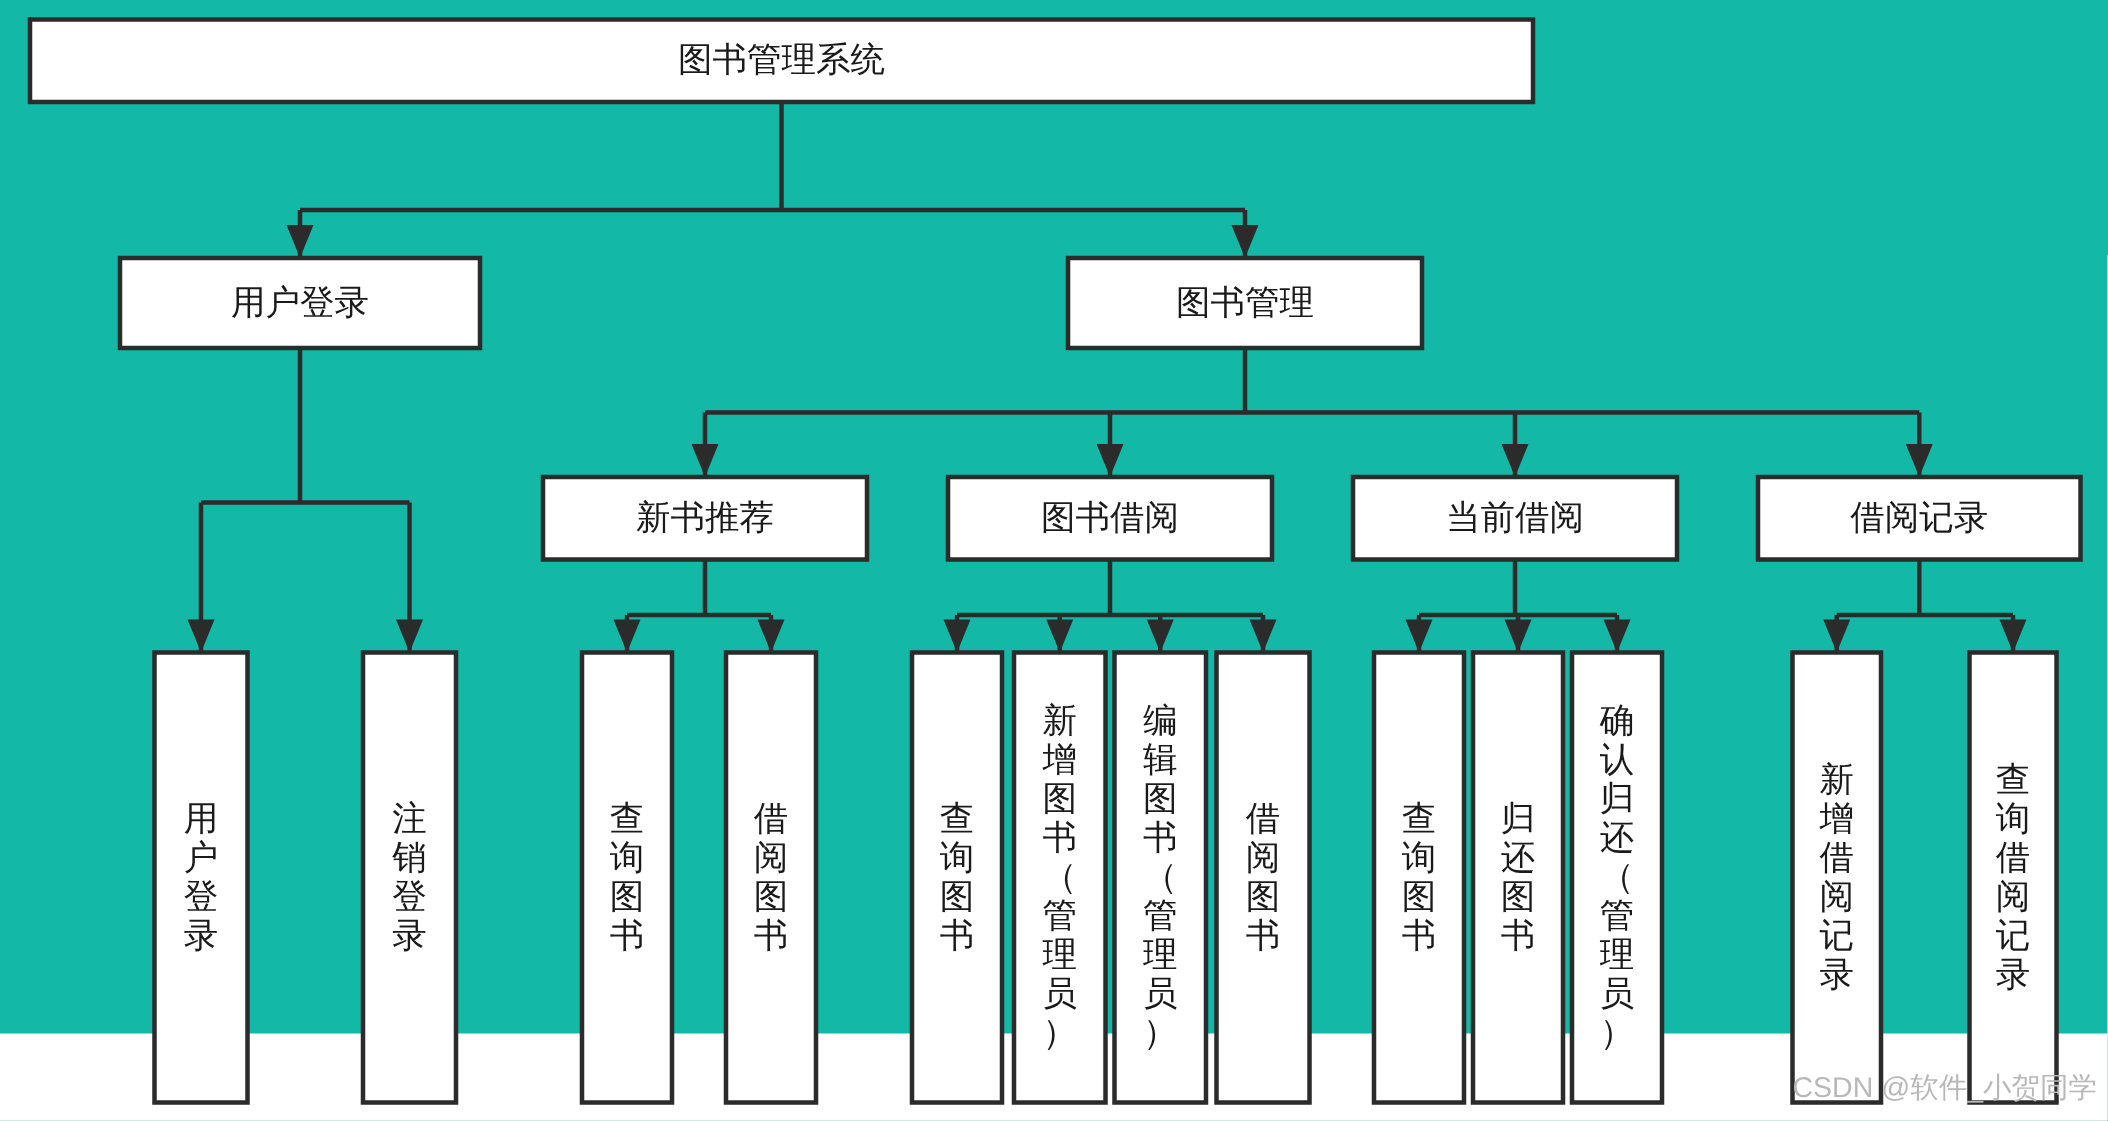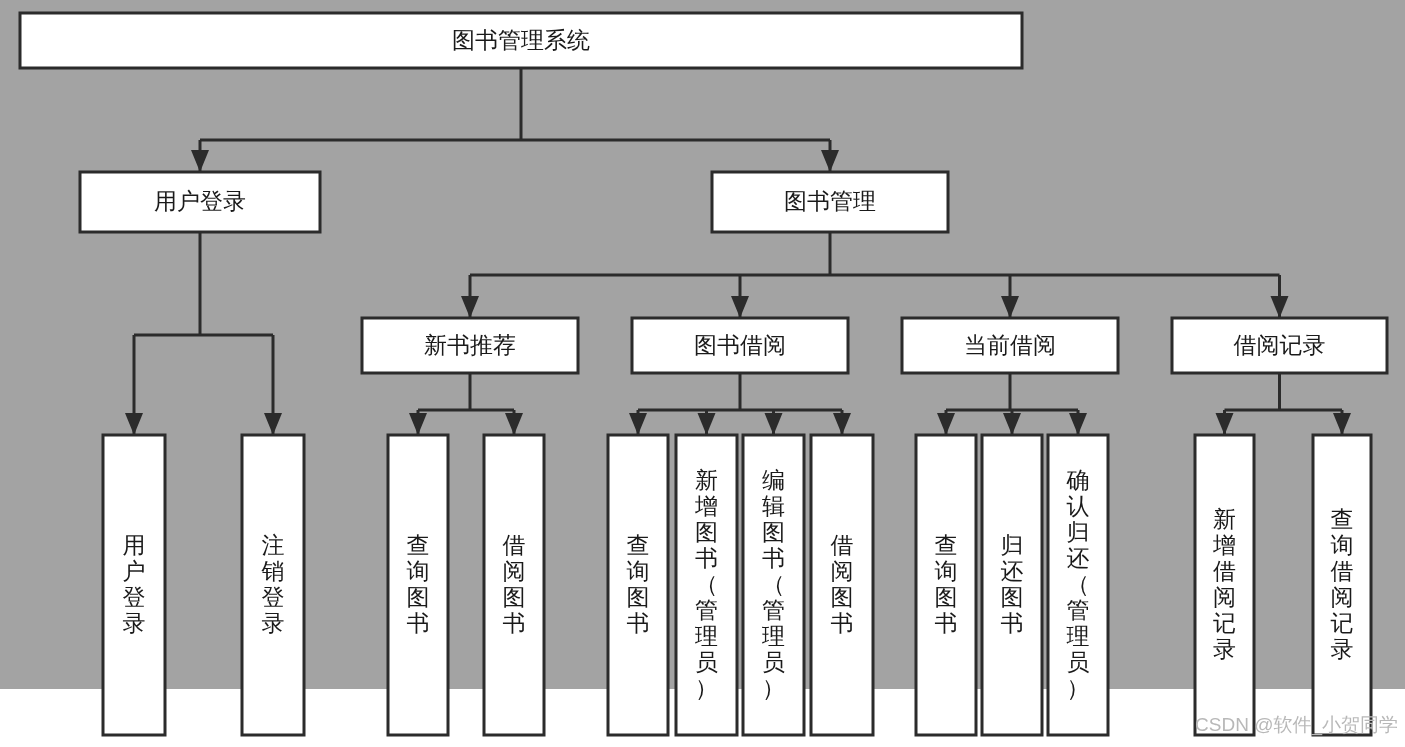--- a/index.html
+++ b/index.html
@@ -10,21 +10,21 @@
   body {
     width: 1405px;
     height: 747px;
     font-family: "Liberation Sans", "DejaVu Sans", sans-serif;
     overflow: hidden;
   }
   #diagram-root {
     position: relative;
     width: 1405px;
     height: 689px;
-    background: #a3a3a3;
+    background: #14b8a6;
   }
   svg.diagram-canvas {
     display: block;
     width: 1405px;
     height: 747px;
   }
   .node-box {
     fill: #ffffff;
     stroke: #2b2b2b;
     stroke-width: 3;

